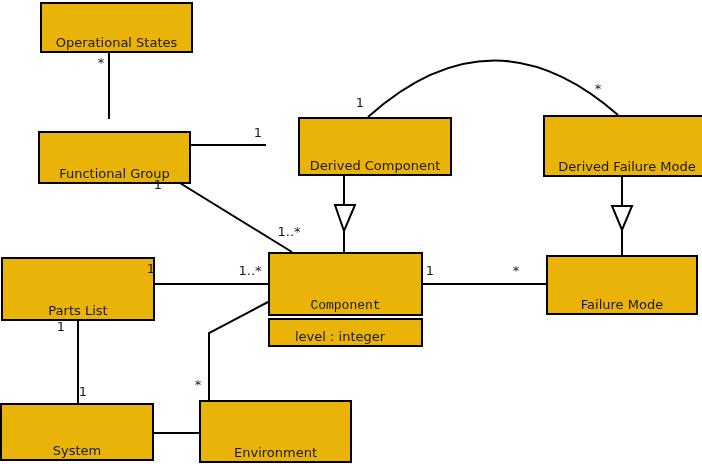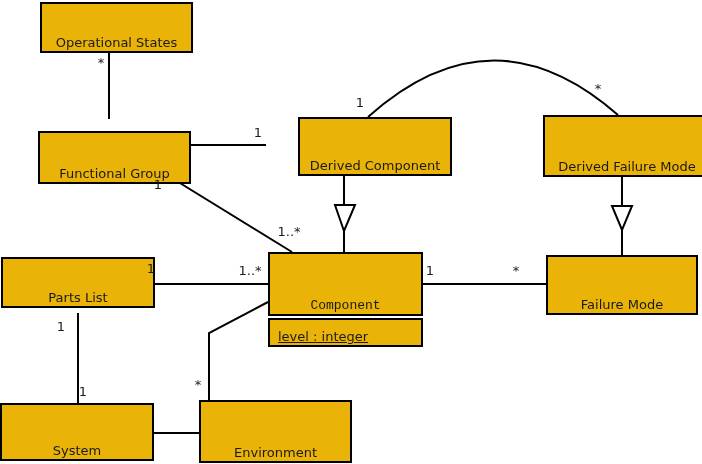--- a/index.html
+++ b/index.html
@@ -23,37 +23,36 @@
     box-sizing: border-box;
     display: flex;
     align-items: flex-end;
     justify-content: center;
     font-size: 13px;
     text-align: center;
     line-height: 1.15;
   }
   .node.attr-compartment {
     justify-content: flex-start;
-    padding-left: 8px;
+    padding-left: 25px;
     text-align: left;
-    text-decoration: underline;
   }
   .mult {
     position: absolute;
     transform: translate(-50%, -50%);
     font-size: 13px;
     color: #1a1a1a;
     white-space: nowrap;
   }
   
   #n-operational-states   { left: 40px;  top: 2px;   width: 153px; height: 51px; }
   #n-functional-group     { left: 38px;  top: 107px; width: 153px; height: 53px; margin-top: 24px; }
   #n-derived-component    { left: 266px; top: 117px; width: 154px; height: 59px; margin-left: 32px; }
   #n-derived-failure-mode { left: 543px; top: 115px; width: 168px; height: 62px; }
-  #n-parts-list           { left: 1px;   top: 257px; width: 154px; height: 51px; }
+  #n-parts-list           { left: 1px;   top: 257px; width: 154px; height: 64px; }
   #n-component            { left: 268px; top: 252px; width: 155px; height: 64px; font-family: Liberation Mono, monospace; }
   #n-component-attr       { left: 268px; top: 318px; width: 155px; height: 29px; }
   #n-failure-mode         { left: 546px; top: 255px; width: 152px; height: 60px; }
   #n-system               { left: 0px;   top: 403px; width: 154px; height: 58px; }
   #n-environment          { left: 199px; top: 400px; width: 153px; height: 63px; }
   
   #m-op-fg        { left: 101px; top: 62px;  }
   #m-fg-dc        { left: 258px; top: 132px; }
   #m-fg-comp-1    { left: 158px; top: 184px; }
   #m-fg-comp-many { left: 289px; top: 231px; }

